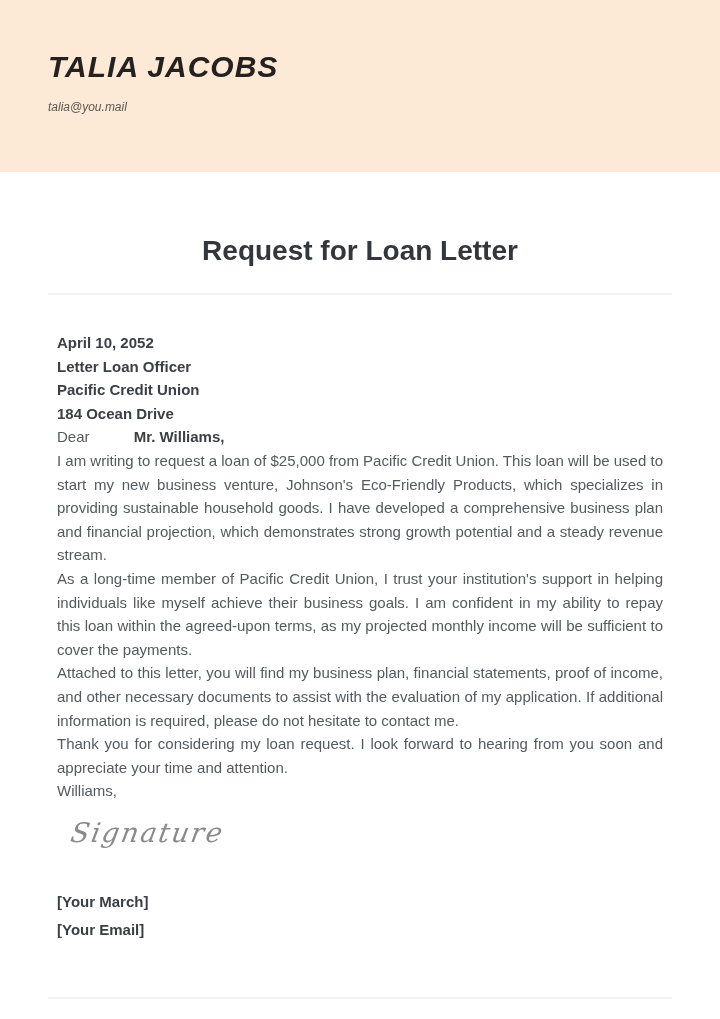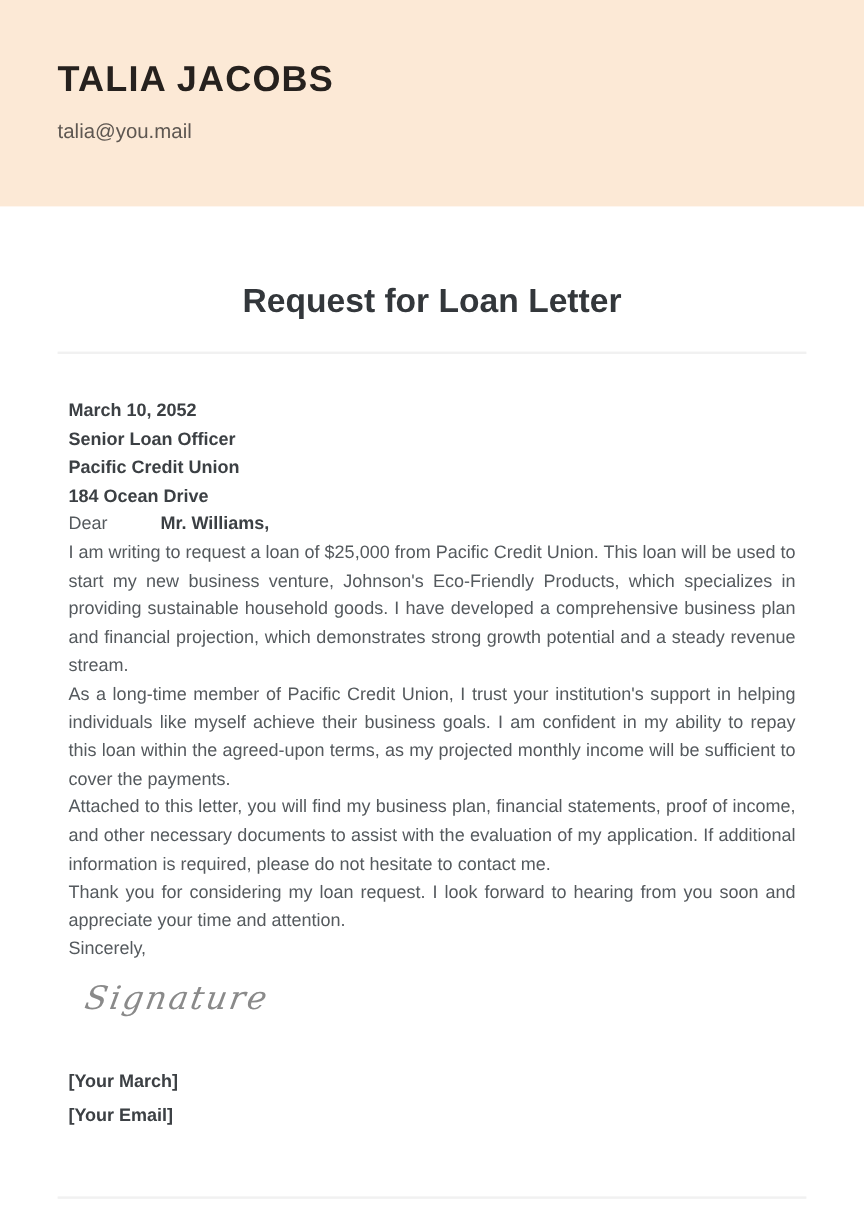--- a/index.html
+++ b/index.html
@@ -15,30 +15,31 @@
     height: 1019px;
     background: #ffffff;
     position: relative;
   }
   
   .header-band {
     background: #fce9d6;
     height: 172px;
     width: 100%;
     padding: 50px 48px 16px 48px;
+    font-style: italic;
   }
   .sender-name {
     font-size: 30px;
     font-weight: 700;
     letter-spacing: 1px;
     color: #26211e;
   }
   .sender-email {
     margin-top: 16px;
-    font-size: 17px;
+    font-size: 12px;
     color: #5e5751;
   }
   
   .doc-title {
     margin-top: 63px;
     text-align: center;
     font-size: 28px;
     font-weight: 700;
     color: #33373b;
   }
@@ -97,33 +98,33 @@
 
   <div class="header-band">
     <div class="sender-name">TALIA JACOBS</div>
     <div class="sender-email">talia@you.mail</div>
   </div>
 
   <h1 class="doc-title">Request for Loan Letter</h1>
   <hr class="divider">
 
   <div class="letter">
-    <div class="addr-line">March 10, 2052</div>
-    <div class="addr-line">Senior Loan Officer</div>
+    <div class="addr-line">April 10, 2052</div>
+    <div class="addr-line">Letter Loan Officer</div>
     <div class="addr-line">Pacific Credit Union</div>
     <div class="addr-line">184 Ocean Drive</div>
 
     <div class="salutation"><span>Dear </span><span class="bold-name">Mr. Williams,</span></div>
 
     <p class="body-par">I am writing to request a loan of $25,000 from Pacific Credit Union. This loan will be used to start my new business venture, Johnson's Eco-Friendly Products, which specializes in providing sustainable household goods. I have developed a comprehensive business plan and financial projection, which demonstrates strong growth potential and a steady revenue stream.</p>
     <p class="body-par">As a long-time member of Pacific Credit Union, I trust your institution's support in helping individuals like myself achieve their business goals. I am confident in my ability to repay this loan within the agreed-upon terms, as my projected monthly income will be sufficient to cover the payments.</p>
     <p class="body-par">Attached to this letter, you will find my business plan, financial statements, proof of income, and other necessary documents to assist with the evaluation of my application. If additional information is required, please do not hesitate to contact me.</p>
     <p class="body-par">Thank you for considering my loan request. I look forward to hearing from you soon and appreciate your time and attention.</p>
 
-    <div class="closing">Sincerely,</div>
+    <div class="closing">Williams,</div>
 
     <div class="signature-script">Signature</div>
 
     <div class="placeholder-block">
       <div class="placeholder-line">[Your March]</div>
       <div class="placeholder-line">[Your Email]</div>
     </div>
   </div>
 
   <hr class="divider bottom">

